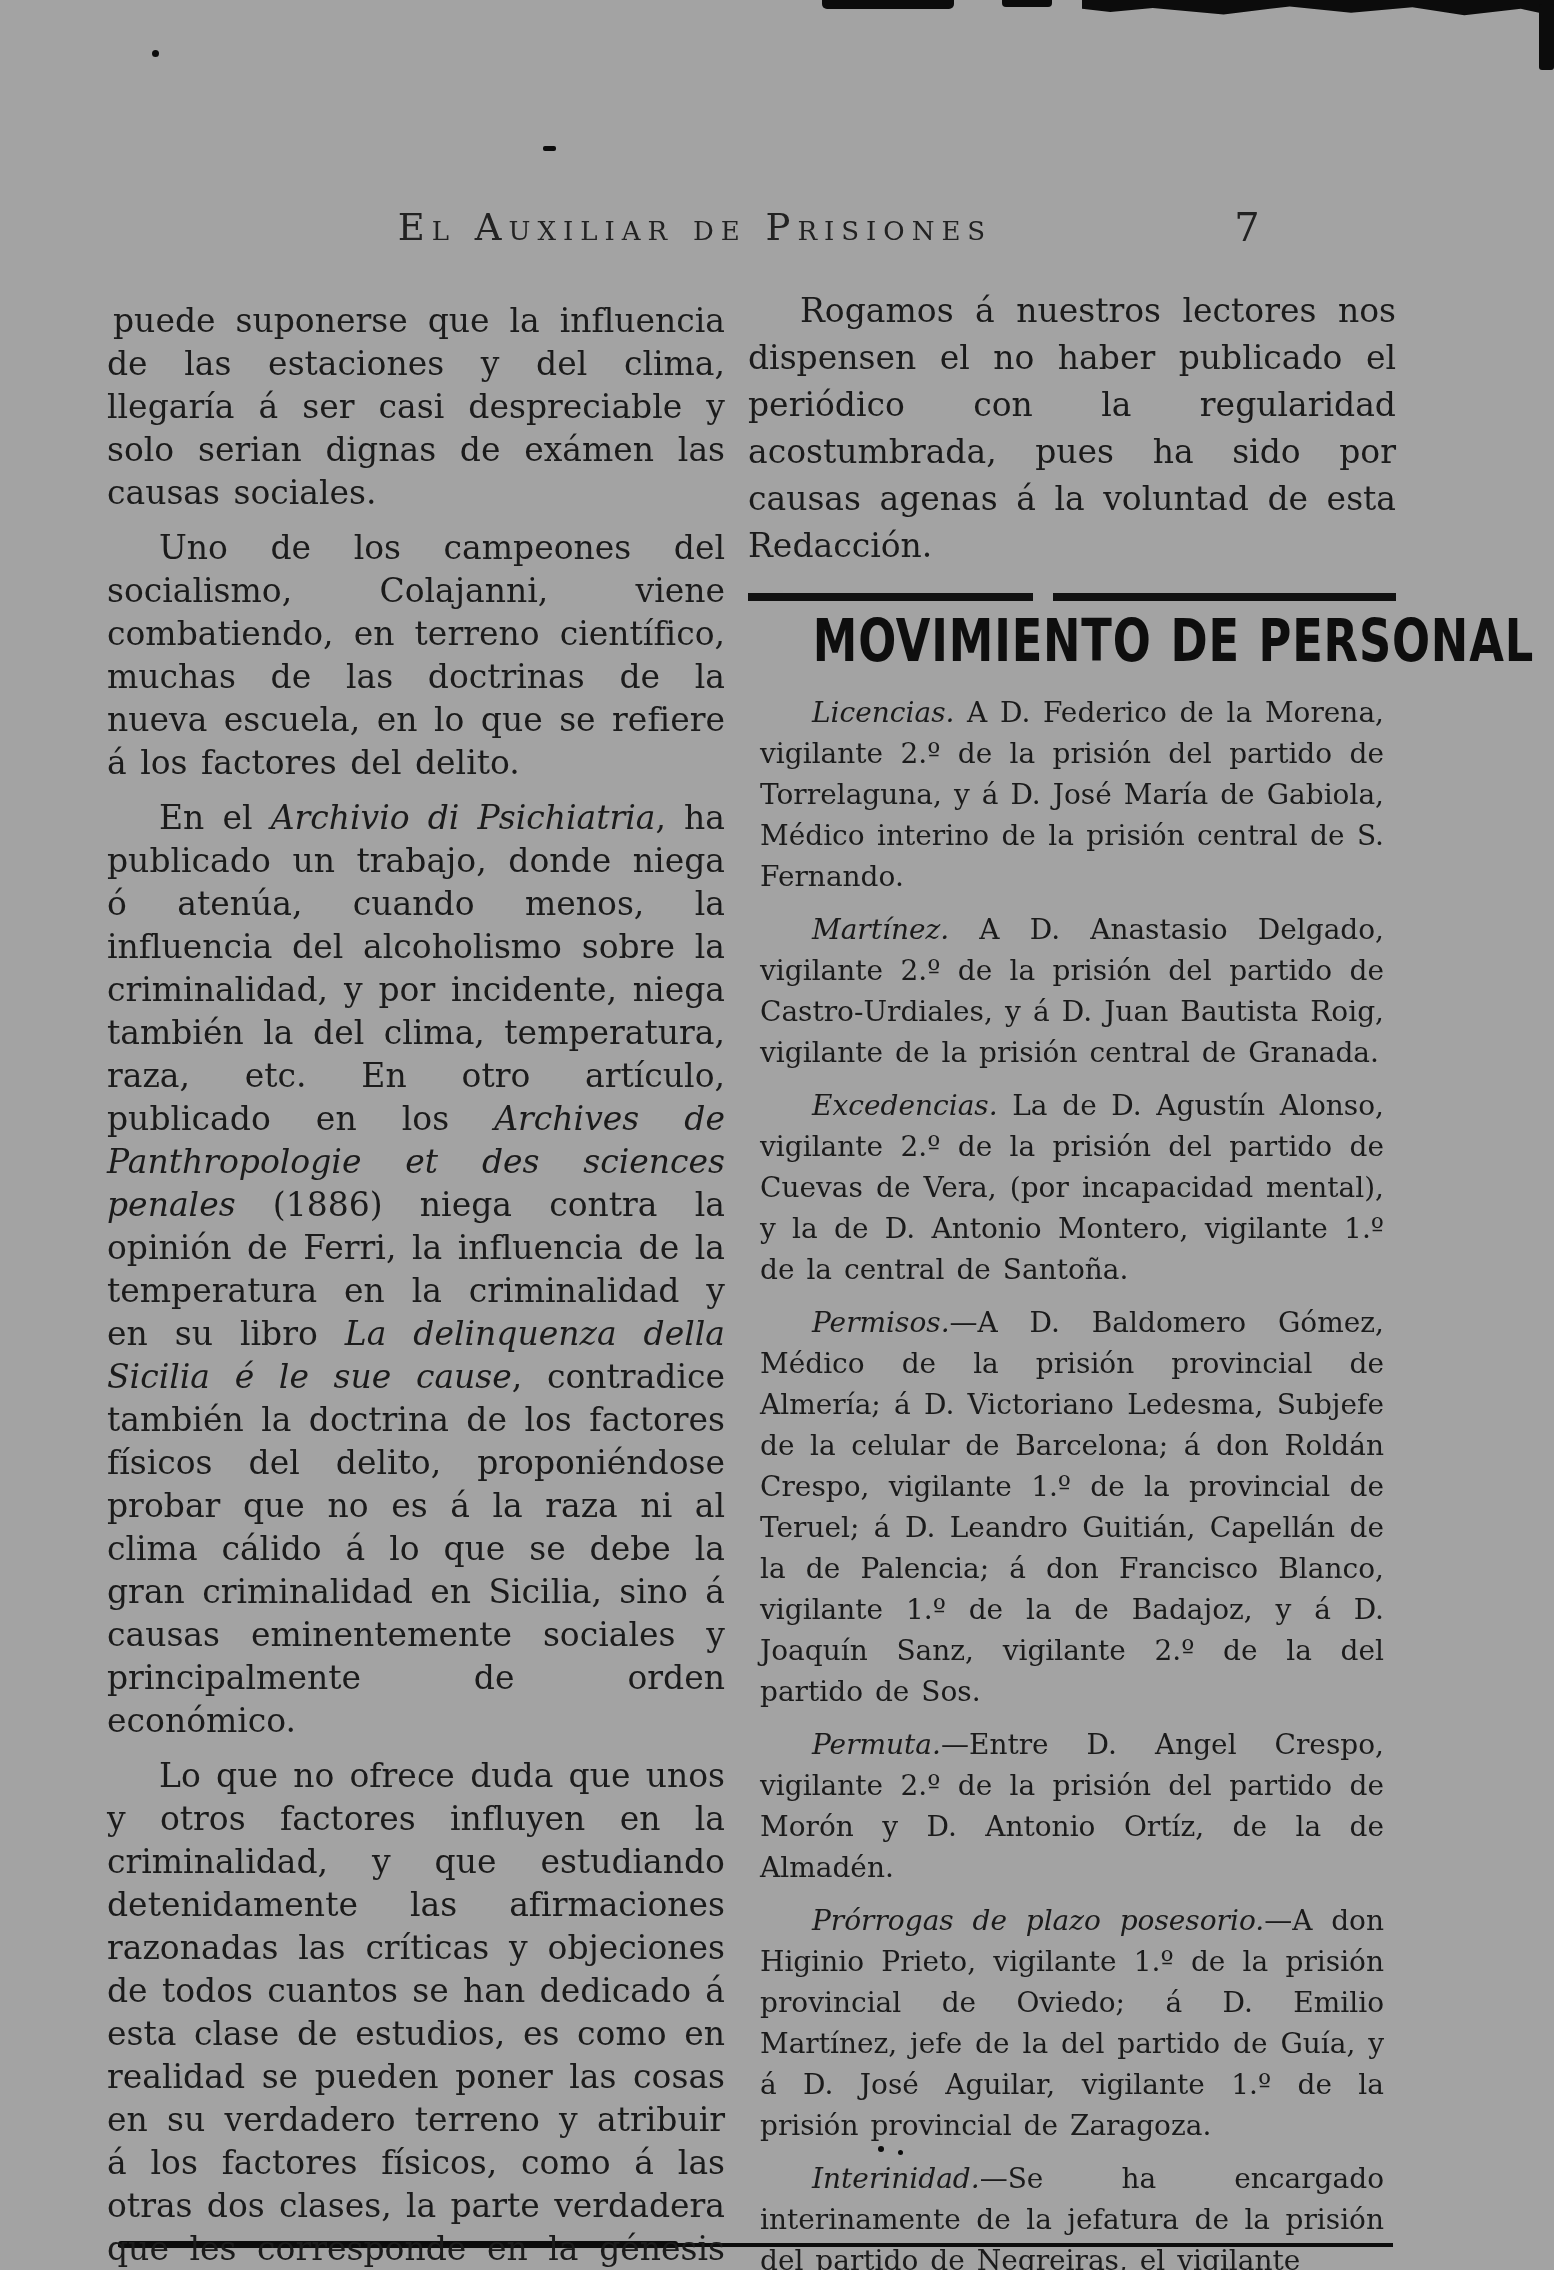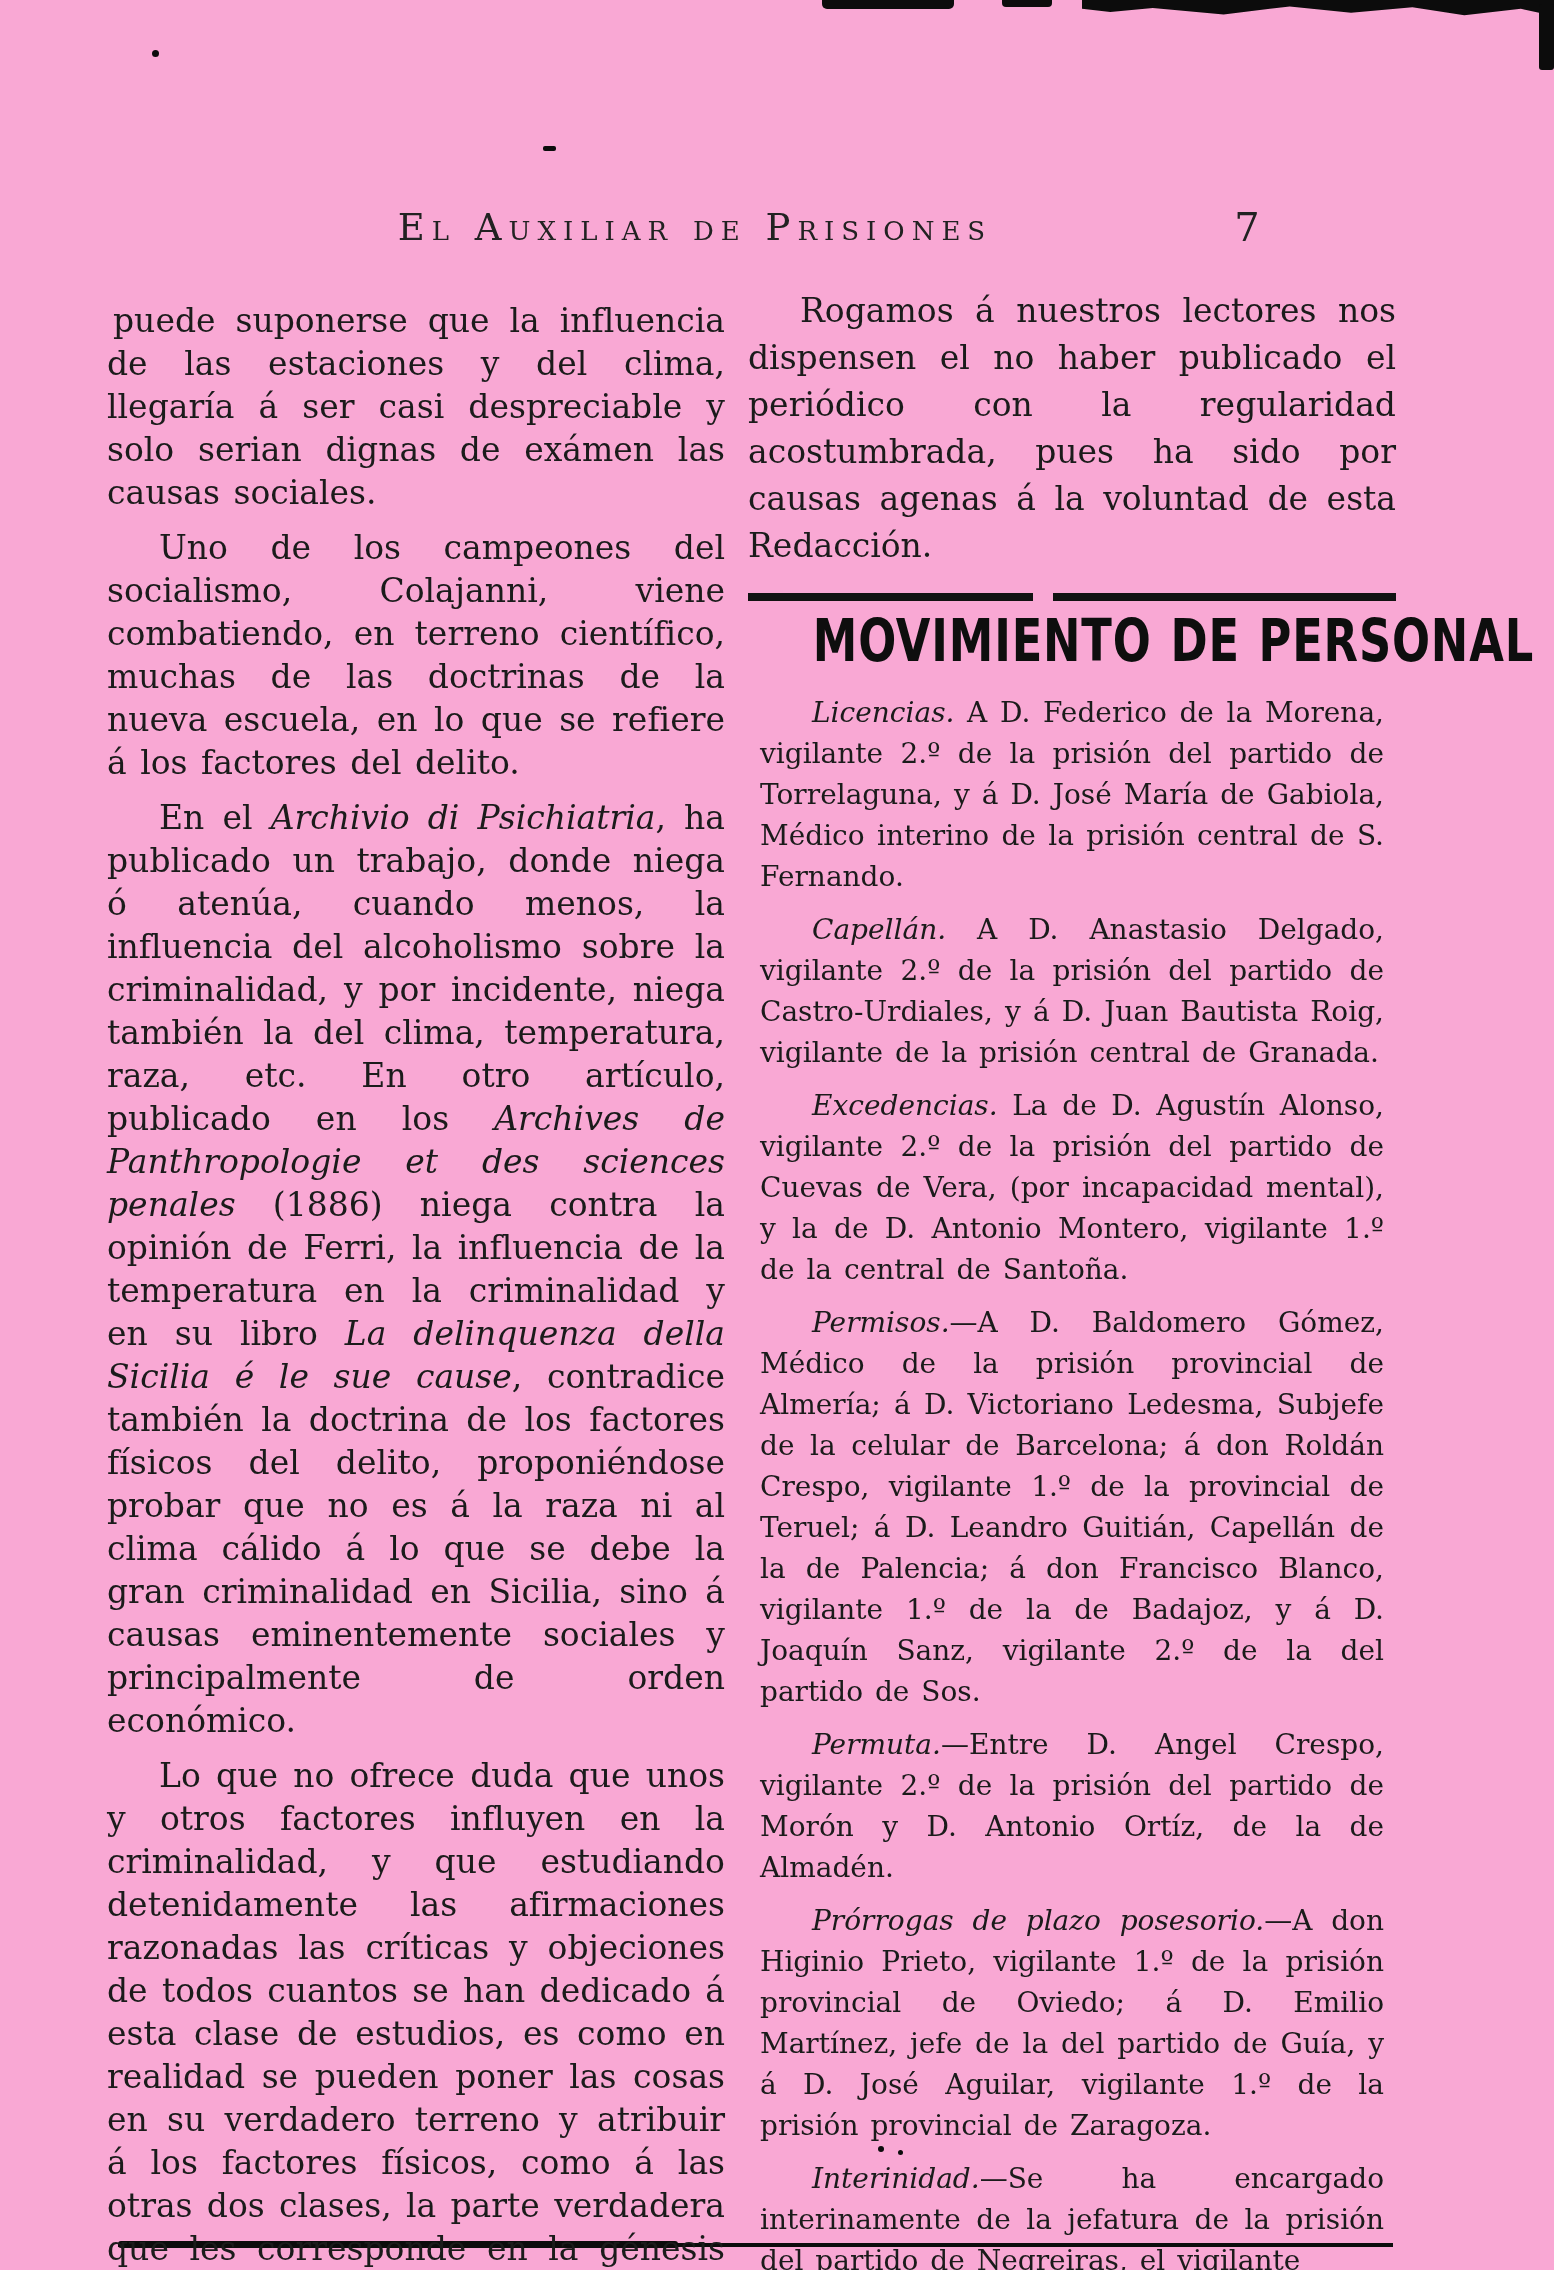--- a/index.html
+++ b/index.html
@@ -1,21 +1,21 @@
 <!DOCTYPE html>
 <html lang="es"><head>
 <meta charset="utf-8">
 <style>
   * { margin:0; padding:0; box-sizing:border-box; }
   html, body { background:#d8d8d4; }
   .page {
     position:relative;
     width:1554px; height:2270px;
     margin:0 auto;
-    background:#f9a8d4;
+    background:#a3a3a3;
     overflow:hidden;
     font-family:"DejaVu Serif", serif;
     color:#1b1b1b;
   }
 
   
   .running-head {
     position:absolute; top:206px; left:95px; width:1200px;
     text-align:center;
   }
@@ -120,21 +120,21 @@
     <div class="continuation" data-name="continuation-note">(Se continuará).</div>
 
   </div>
 
   <div class="col col-right" data-name="right-column">
     <p class="notice" data-name="editorial-notice">Rogamos á nuestros lectores nos dispensen el no haber publicado el periódico con la regularidad acostumbrada, pues ha sido por causas agenas á la voluntad de esta Redacción.</p>
     <div class="heavy-rule" data-name="section-divider-rule"></div>
     <div class="section-heading" data-name="section-heading">MOVIMIENTO DE PERSONAL</div>
     <div class="entries" data-name="right-column-entries">
         <p class="body-para" data-name="paragraph"><i data-name="italic-text">Licencias.</i><span data-name="text">  A D. Federico de la Morena, vigilante 2.º de la prisión del partido de Torrelaguna, y á D. José María de Gabiola, Médico interino de la prisión central de S. Fernando.</span></p>
-        <p class="body-para" data-name="paragraph"><i data-name="italic-text">Capellán.</i><span data-name="text">  A D. Anastasio Delgado, vigilante 2.º de la prisión del partido de Castro-Urdiales, y á D. Juan Bautista Roig, vigilante de la prisión central de Granada.</span></p>
+        <p class="body-para" data-name="paragraph"><i data-name="italic-text">Martínez.</i><span data-name="text">  A D. Anastasio Delgado, vigilante 2.º de la prisión del partido de Castro-Urdiales, y á D. Juan Bautista Roig, vigilante de la prisión central de Granada.</span></p>
         <p class="body-para" data-name="paragraph"><i data-name="italic-text">Excedencias.</i><span data-name="text">  La de D. Agustín Alonso, vigilante 2.º de la prisión del partido de Cuevas de Vera, (por incapacidad mental), y la de D. Antonio Montero, vigilante 1.º de la central de Santoña.</span></p>
         <p class="body-para" data-name="paragraph"><i data-name="italic-text">Permisos.</i><span data-name="text">—A D. Baldomero Gómez, Médico de la prisión provincial de Almería; á D. Victoriano Ledesma, Subjefe de la celular de Barcelona; á don Roldán Crespo, vigilante 1.º de la provincial de Teruel; á D. Leandro Guitián, Capellán de la de Palencia; á don Francisco Blanco, vigilante 1.º de la de Badajoz, y á D. Joaquín Sanz, vigilante 2.º de la del partido de Sos.</span></p>
         <p class="body-para" data-name="paragraph"><i data-name="italic-text">Permuta.</i><span data-name="text">—Entre D. Angel Crespo, vigilante 2.º de la prisión del partido de Morón y D. Antonio Ortíz, de la de Almadén.</span></p>
         <p class="body-para" data-name="paragraph"><i data-name="italic-text">Prórrogas de plazo posesorio.</i><span data-name="text">—A don Higinio Prieto, vigilante 1.º de la prisión provincial de Oviedo; á D. Emilio Martínez, jefe de la del partido de Guía, y á D. José Aguilar, vigilante 1.º de la prisión provincial de Zaragoza.</span></p>
         <p class="body-para" data-name="paragraph"><i data-name="italic-text">Interinidad.</i><span data-name="text">—Se ha encargado interinamente de la jefatura de la prisión del partido de Negreiras, el vigilante</span></p>
       </div>
   </div>
 
 </div>
 

